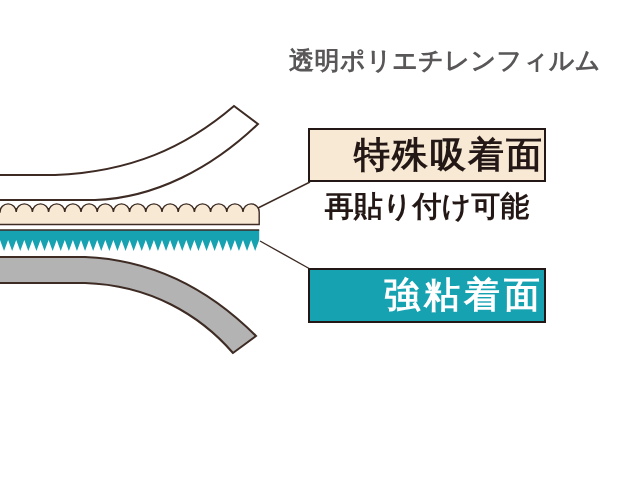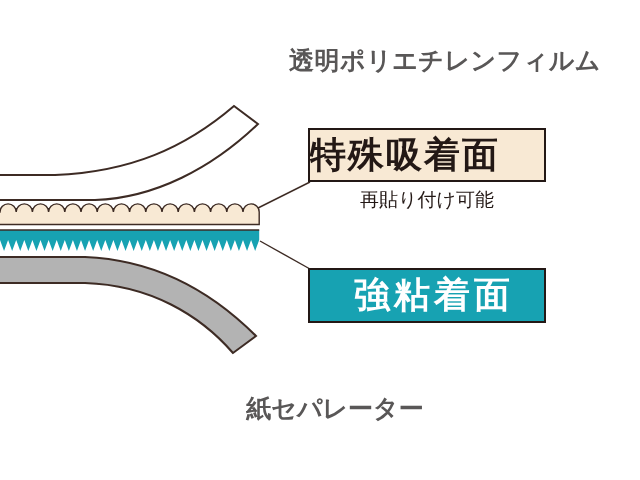--- a/index.html
+++ b/index.html
@@ -20,27 +20,27 @@
   .leader{stroke:var(--outline); stroke-width:1.4;}
   .toplabel{
     position:absolute; left:240px; top:44px; width:320px; text-align:center;
     font-size:25px; font-weight:bold; color:var(--text_gray); letter-spacing:0.5px;
     white-space:nowrap;
     margin-left:45px;
   }
   .callout{
     position:absolute; left:308px; width:238px; box-sizing:border-box;
     border:2.5px solid var(--border_dark); display:flex; align-items:center;
-    justify-content:flex-start; white-space:nowrap;
+    justify-content:flex-end; white-space:nowrap;
   }
   .box1{top:128px; height:54px; background:var(--cream); color:var(--border_dark);
     font-size:36px; font-weight:bold; letter-spacing:2px;}
   .note{
     position:absolute; left:308px; top:187px; width:238px; text-align:center;
-    font-size:19px; font-weight:normal; color:var(--border_dark); white-space:nowrap;
+    font-size:29px; font-weight:bold; color:var(--border_dark); white-space:nowrap;
   }
   .box2{top:268px; height:55px; background:var(--teal); color:#fff;
     font-size:36px; font-weight:bold; letter-spacing:4px;padding-left:44px;}
   .bottomlabel{
     position:absolute; left:235px; top:392px; width:200px; text-align:center;
     font-size:25px; font-weight:bold; color:var(--text_gray); white-space:nowrap;
   }
 </style>
 </head>
 <body>
@@ -81,14 +81,13 @@
   <div class="callout box1">
     <span>特殊吸着面</span>
   </div>
 
   <div class="note">再貼り付け可能</div>
 
   <div class="callout box2">
     <span>強粘着面</span>
   </div>
 
-  <div class="bottomlabel">紙セパレーター</div>
 </div>
 
 </body></html>

